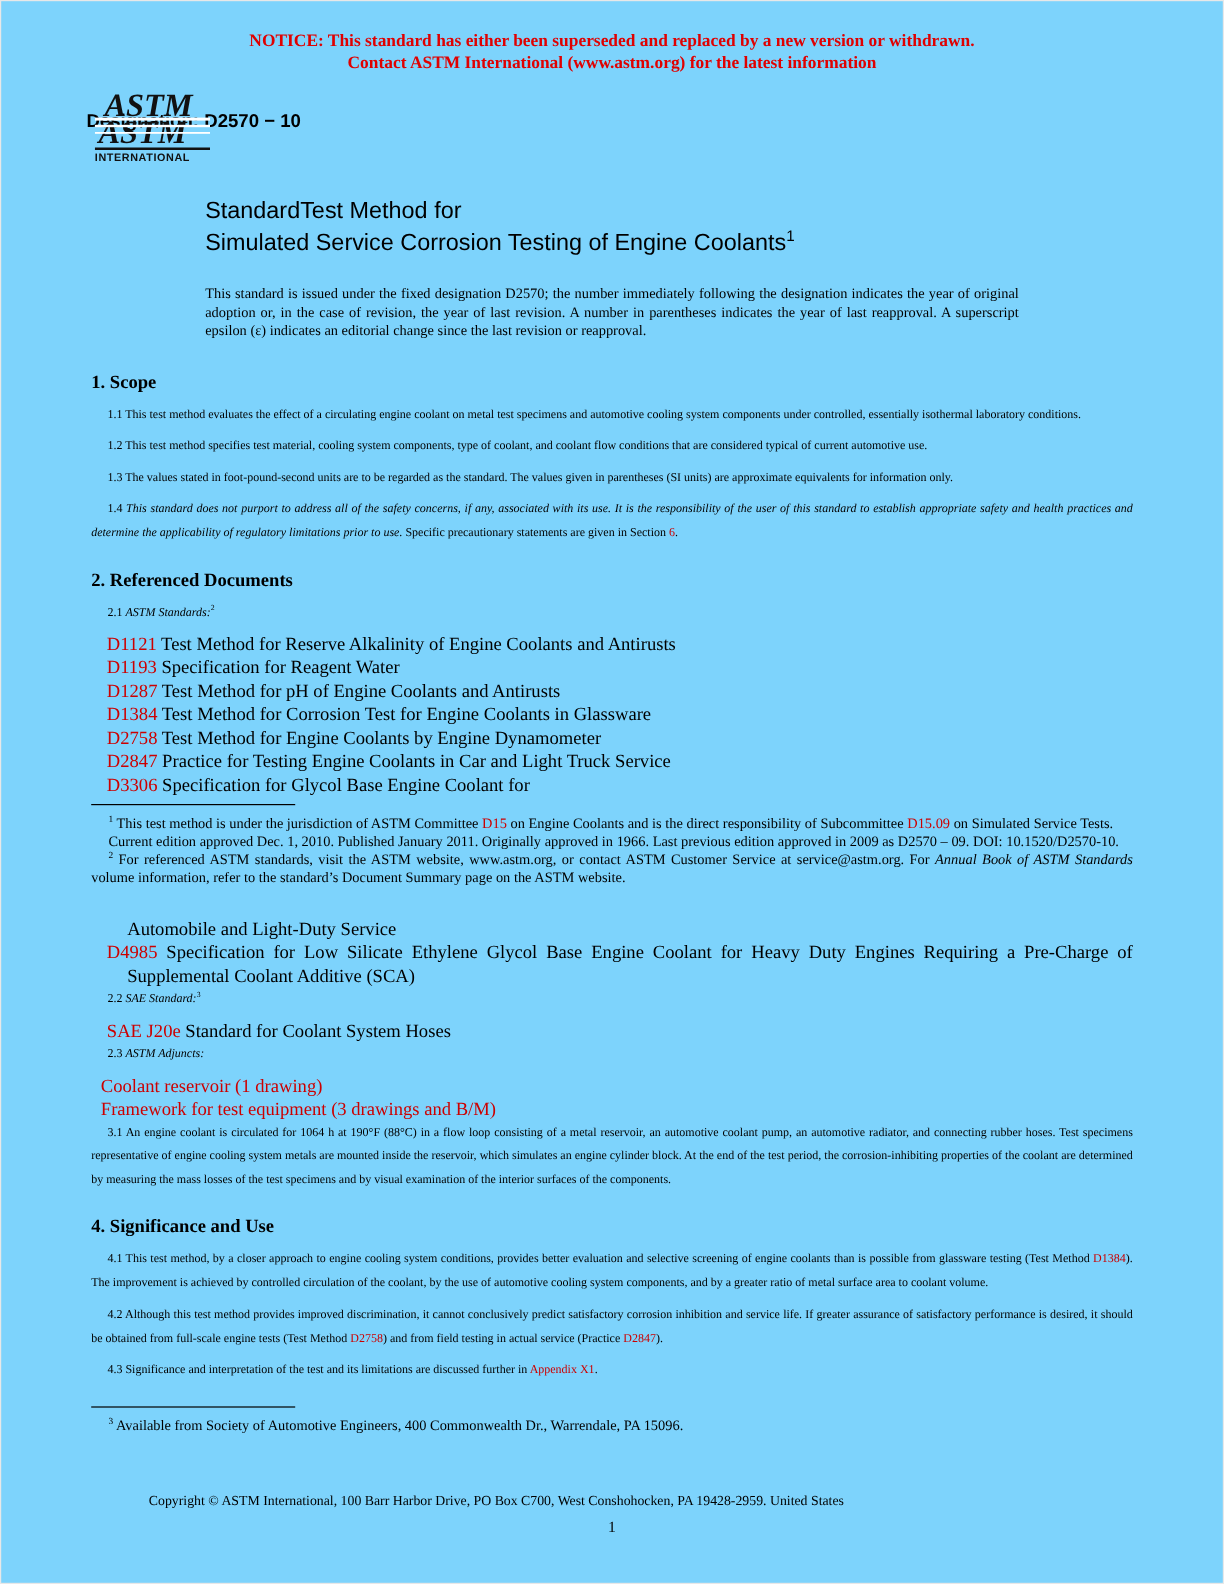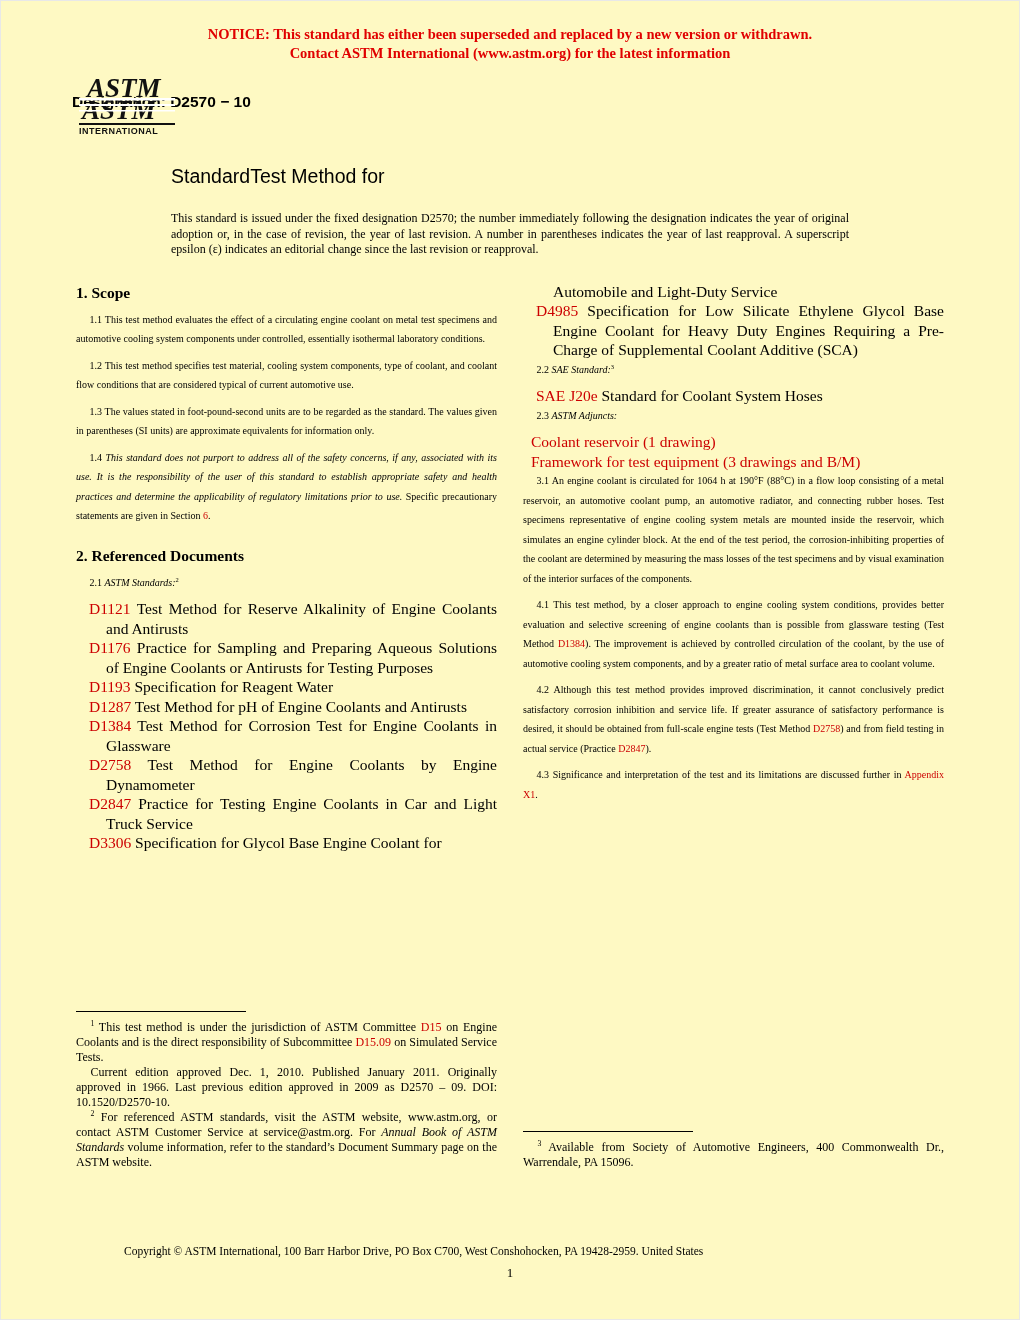--- a/index.html
+++ b/index.html
@@ -1,19 +1,19 @@
 <!DOCTYPE html>
 <html style="--notice-red: #e00000; --link-red: #cc0000;"><head>
 <meta charset="utf-8">
 <style>
   * { margin:0; padding:0; box-sizing:border-box; }
   html,body { background:#ffffff; }
   .page {
     width:1020px; height:1320px; margin:0 auto; position:relative;
-    background:#fef9c3; color:#000;
+    background:#7dd3fc; color:#000;
     font-family:"Liberation Serif", serif;
     overflow:hidden;
     border:1px solid #e8e8e8;
   }
   .notice {
     text-align:center; padding-top:24px;
     font-weight:bold; font-size:14.5px; line-height:19px;
     color:var(--notice-red,#e00000);
   }
   .logo-wrap { position:absolute; left:78px; top:72px; width:96px; }
@@ -24,21 +24,21 @@
   }
   .title-block {
     margin:52px 170px 0 170px;
     font-family:"Liberation Sans", sans-serif;
     font-weight:normal; font-size:19.5px; line-height:26px;
   }
   .issued-note {
     margin:22px 170px 0 170px;
     font-size:12px; line-height:15.5px; text-align:justify;
   }
-  .cols { display:flex; gap:26px; margin:24px 75px 0 75px; height:888px; }
+  .cols { display:flex; gap:26px; margin:24px 75px 0 75px; height:888px;flex-direction:column; }
   .col { flex:1; display:flex; flex-direction:column; min-width:0; }
   .spacer { flex:1; }
   .heading { font-size:15.5px; font-weight:bold; margin:14px 0 8px 0; }
   .heading.first { margin-top:2px; }
   p.para {
     font-size:10px; line-height:19.5px; text-align:justify;
     text-indent:1.35em; margin-bottom:7px;
   }
   p.item {
     font-size:15.5px; line-height:19.5px; text-align:justify;
@@ -77,37 +77,37 @@
       <text x="0" y="61" font-family="'Liberation Sans',sans-serif" font-weight="bold" font-size="9" letter-spacing="0.5" fill="#111">INTERNATIONAL</text>
     </svg>
   </div>
 
   <div class="main-head">
     <div class="designation">Designation: D2570 − 10</div>
   </div>
 
   <div class="title-block">
     <div>StandardTest Method for</div>
+    <div><span>Simulated Service Corrosion Testing of Engine Coolants</span><span class="sup">1</span></div>
   </div>
 
   <p class="issued-note">This standard is issued under the fixed designation D2570; the number immediately following the designation indicates the year of original adoption or, in the case of revision, the year of last revision. A number in parentheses indicates the year of last reapproval. A superscript epsilon (ε) indicates an editorial change since the last revision or reapproval.</p>
 
   <div class="cols">
 
     <div class="col">
       <div class="heading first">1.  Scope</div>
       <p class="para"><span>1.1 This test method evaluates the effect of a circulating engine coolant on metal test specimens and automotive cooling system components under controlled, essentially isothermal laboratory conditions.</span></p>
       <p class="para"><span>1.2 This test method specifies test material, cooling system components, type of coolant, and coolant flow conditions that are considered typical of current automotive use.</span></p>
       <p class="para"><span>1.3 The values stated in foot-pound-second units are to be regarded as the standard. The values given in parentheses (SI units) are approximate equivalents for information only.</span></p>
       <p class="para"><span>1.4 </span><span class="it">This standard does not purport to address all of the safety concerns, if any, associated with its use. It is the responsibility of the user of this standard to establish appropriate safety and health practices and determine the applicability of regulatory limitations prior to use.</span><span> Specific precautionary statements are given in Section </span><span class="link">6</span><span>.</span></p>
 
       <div class="heading">2.  Referenced Documents</div>
       <p class="para"><span>2.1 </span><span class="it">ASTM Standards:</span><span class="sup">2</span></p>
       <p class="item"><span class="link">D1121</span><span> Test Method for Reserve Alkalinity of Engine Coolants and Antirusts</span></p>
-      <p class="item"><span class="link">D1176</span><span> Practice for Sampling and Preparing Aqueous Solutions of Engine Coolants or Antirusts for Testing Purposes</span></p>
       <p class="item"><span class="link">D1193</span><span> Specification for Reagent Water</span></p>
       <p class="item"><span class="link">D1287</span><span> Test Method for pH of Engine Coolants and Antirusts</span></p>
       <p class="item"><span class="link">D1384</span><span> Test Method for Corrosion Test for Engine Coolants in Glassware</span></p>
       <p class="item"><span class="link">D2758</span><span> Test Method for Engine Coolants by Engine Dynamometer</span></p>
       <p class="item"><span class="link">D2847</span><span> Practice for Testing Engine Coolants in Car and Light Truck Service</span></p>
       <p class="item"><span class="link">D3306</span><span> Specification for Glycol Base Engine Coolant for</span></p>
 
       <div class="spacer"></div>
 
       <div class="fn-rule"></div>
@@ -120,20 +120,21 @@
       <p class="cont"><span>Automobile and Light-Duty Service</span></p>
       <p class="item"><span class="link">D4985</span><span> Specification for Low Silicate Ethylene Glycol Base Engine Coolant for Heavy Duty Engines Requiring a Pre-Charge of Supplemental Coolant Additive (SCA)</span></p>
       <p class="para"><span>2.2 </span><span class="it">SAE Standard:</span><span class="sup">3</span></p>
       <p class="item"><span class="link">SAE J20e</span><span> Standard for Coolant System Hoses</span></p>
       <p class="para"><span>2.3 </span><span class="it">ASTM Adjuncts:</span></p>
       <p class="adjunct"><span class="link">Coolant reservoir (1 drawing)</span></p>
       <p class="adjunct"><span class="link">Framework for test equipment (3 drawings and B/M)</span></p>
 
       <p class="para"><span>3.1 An engine coolant is circulated for 1064 h at 190°F (88°C) in a flow loop consisting of a metal reservoir, an automotive coolant pump, an automotive radiator, and connecting rubber hoses. Test specimens representative of engine cooling system metals are mounted inside the reservoir, which simulates an engine cylinder block. At the end of the test period, the corrosion-inhibiting properties of the coolant are determined by measuring the mass losses of the test specimens and by visual examination of the interior surfaces of the components.</span></p>
 
+      <div class="heading">4.  Significance and Use</div>
       <p class="para"><span>4.1 This test method, by a closer approach to engine cooling system conditions, provides better evaluation and selective screening of engine coolants than is possible from glassware testing (Test Method </span><span class="link">D1384</span><span>). The improvement is achieved by controlled circulation of the coolant, by the use of automotive cooling system components, and by a greater ratio of metal surface area to coolant volume.</span></p>
       <p class="para"><span>4.2 Although this test method provides improved discrimination, it cannot conclusively predict satisfactory corrosion inhibition and service life. If greater assurance of satisfactory performance is desired, it should be obtained from full-scale engine tests (Test Method </span><span class="link">D2758</span><span>) and from field testing in actual service (Practice </span><span class="link">D2847</span><span>).</span></p>
       <p class="para"><span>4.3 Significance and interpretation of the test and its limitations are discussed further in </span><span class="link">Appendix X1</span><span>.</span></p>
 
       <div class="spacer"></div>
 
       <div class="fn-rule"></div>
       <p class="fn"><span class="sup">3</span><span> Available from Society of Automotive Engineers, 400 Commonwealth Dr., Warrendale, PA 15096.</span></p>
     </div>
 

